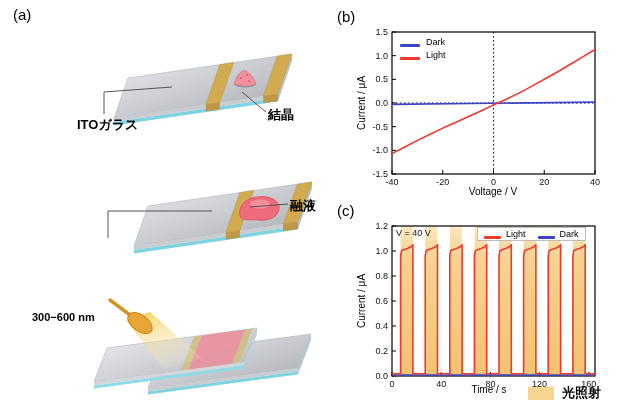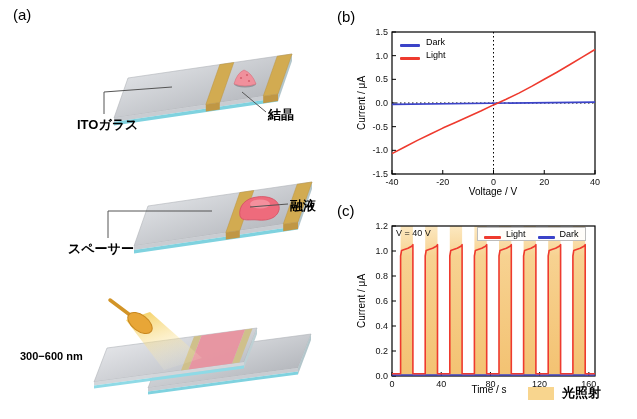--- a/index.html
+++ b/index.html
@@ -72,24 +72,23 @@
     <polygon points="42,70 206,46 206,49.5 42,73.5" fill="#7fd2df"></polygon>
     <polygon points="206,42 220,2 220,9 206,49.5" fill="#b3c6cb"></polygon>
     <polygon points="133.8,52.6 147.8,50.5 161.8,10.5 147.8,12.6" fill="#d2ab51" stroke="#bb9440" stroke-width="0.5"></polygon>
     <polygon points="133.8,52.6 147.8,50.5 147.8,57.5 133.8,59.6" fill="#c09744"></polygon>
     <polygon points="191.2,44.2 206,42 220,2 205.2,4.2" fill="#d2ab51" stroke="#bb9440" stroke-width="0.5"></polygon>
     <polygon points="191.2,44.2 206,42 206,49 191.2,51.2" fill="#c09744"></polygon>
     <path d="M148,36 C146,26 154,18 165,17 C178,15 189,21 187,30 C185,38 176,41 166,40 C158,39 150,42 148,36 Z" fill="#ee6b7c" stroke="#d44f62" stroke-width="0.8"></path>
     <ellipse cx="168" cy="24" rx="10" ry="4.5" fill="#f7a0ab" opacity="0.7"></ellipse>
   </svg>
 
-  <div class="abs jp-note" style="left:68px;top:240px;">スペーサー</div>
   <div class="abs jp-note" style="left:290px;top:197px;">融液</div>
 
-  <div class="abs wavelength" style="left:20px;top:311px;margin-top:39px;">300−600 nm</div>
+  <div class="abs wavelength" style="left:32px;top:311px;">300−600 nm</div>
 
   <svg class="abs" style="left:80px;top:296px;" width="232" height="112" viewBox="0 0 232 112">
     <defs>
       <linearGradient id="g3" x1="0" y1="0" x2="1" y2="1">
         <stop offset="0" stop-color="#eceef1"></stop>
           <stop offset="1" stop-color="#a6a9af"></stop>
       </linearGradient>
       <linearGradient id="g3b" x1="0" y1="0" x2="1" y2="1">
         <stop offset="0" stop-color="#f0f1f4"></stop>
           <stop offset="1" stop-color="#b0b3b9"></stop>

